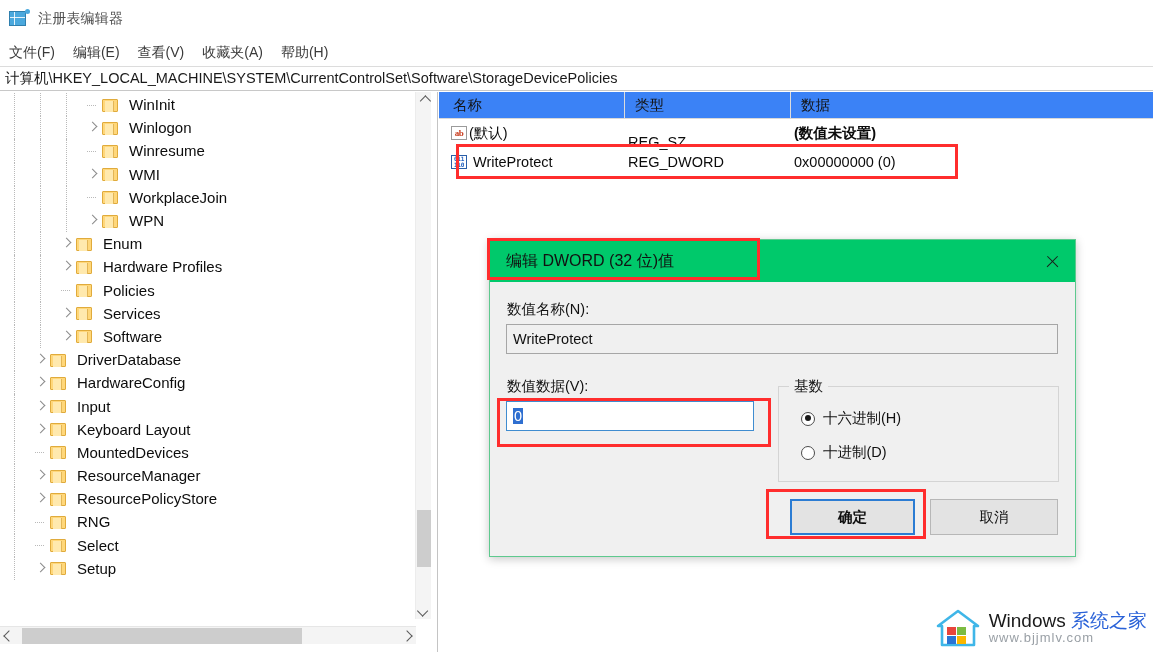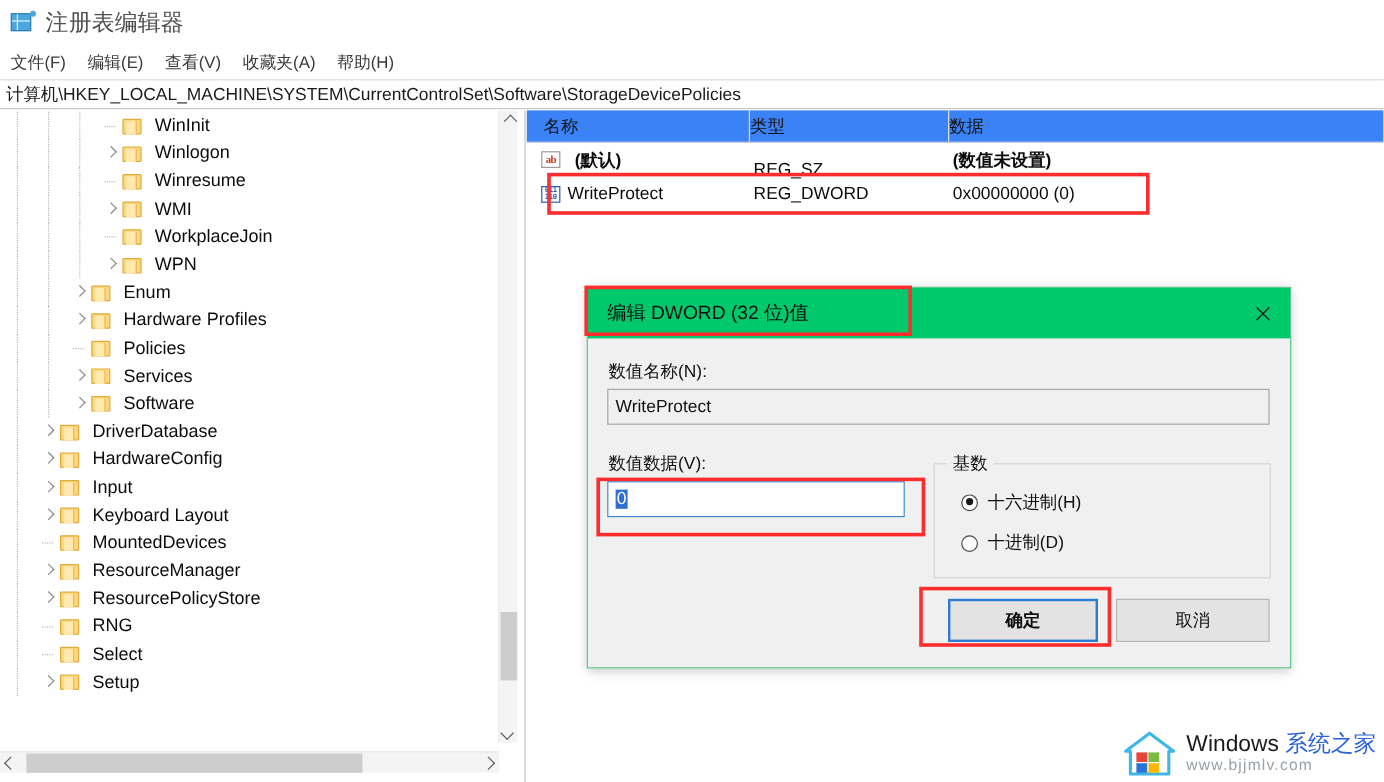--- a/index.html
+++ b/index.html
@@ -40,21 +40,21 @@
   }
   .app-icon .grid:after {
     content: ""; position: absolute; left: 0; top: 5px; width: 100%; height: 1px;
     background: #ffffff; opacity: .85;
   }
   .app-icon .nub {
     position: absolute; right: -1px; top: 0px; width: 5px; height: 5px;
     border-radius: 50%; background: #4aa8dd;
   }
   .title-text {
-    font-size: 19px; color: #4f4f4f; letter-spacing: .2px;
+    font-size: 14px; color: #4f4f4f; letter-spacing: .2px;
   }
 
   
   .menubar {
     position: absolute; left: 0; top: 40px; width: 1153px; height: 25px;
     display: flex; align-items: center;
     background: #ffffff;
   }
   .menu-item {
     font-size: 14px; color: #3a3a3a;
@@ -186,20 +186,21 @@
   }
   .lv-header {
     position: relative; height: 26px; background: #3b82f6;
     border-bottom: 1px solid #d8d8d8;
     text-decoration: underline;
   }
   .lv-col {
     position: absolute; top: 0; height: 26px;
     display: flex; align-items: center;
     font-size: 14.5px; color: #141414;
+    padding-left: 10px;
     box-sizing: border-box;
     border-left: 1px solid #dcdcdc;
   }
   .lv-col.first { border-left: none; padding-left: 14px; }
   .lv-row {
     position: relative; height: 26px; display: flex; align-items: center;
     font-size: 14.5px; color: #0b0b0b;
   }
   .lv-cell { position: absolute; display: flex; align-items: center; white-space: nowrap; }
 
@@ -605,21 +606,21 @@
   <div class="pane-right">
     <div class="lv-header">
       <div class="lv-col first" style="left:0; width:185px;">名称</div>
       <div class="lv-col" style="left:185px; width:166px;">类型</div>
       <div class="lv-col" style="left:351px; width:363px;">数据</div>
     </div>
 
     <div class="lv-row" style="height:28px;">
       <div class="lv-cell" style="left:12px;">
         <span class="icon-sz">ab</span>
-        <span style="margin-left:12px;font-weight:bold;">(默认)</span>
+        <span style="margin-left:2px;">(默认)</span>
       </div>
       <div class="lv-cell" style="left:189px;margin-top:17px;">REG_SZ</div>
       <div class="lv-cell" style="left:355px;font-weight:bold;">(数值未设置)</div>
     </div>
 
     <div class="lv-row" style="height:30px;">
       <div class="lv-cell" style="left:12px;">
         <span class="icon-dw">
             <span>011</span>
             <span>110</span>

